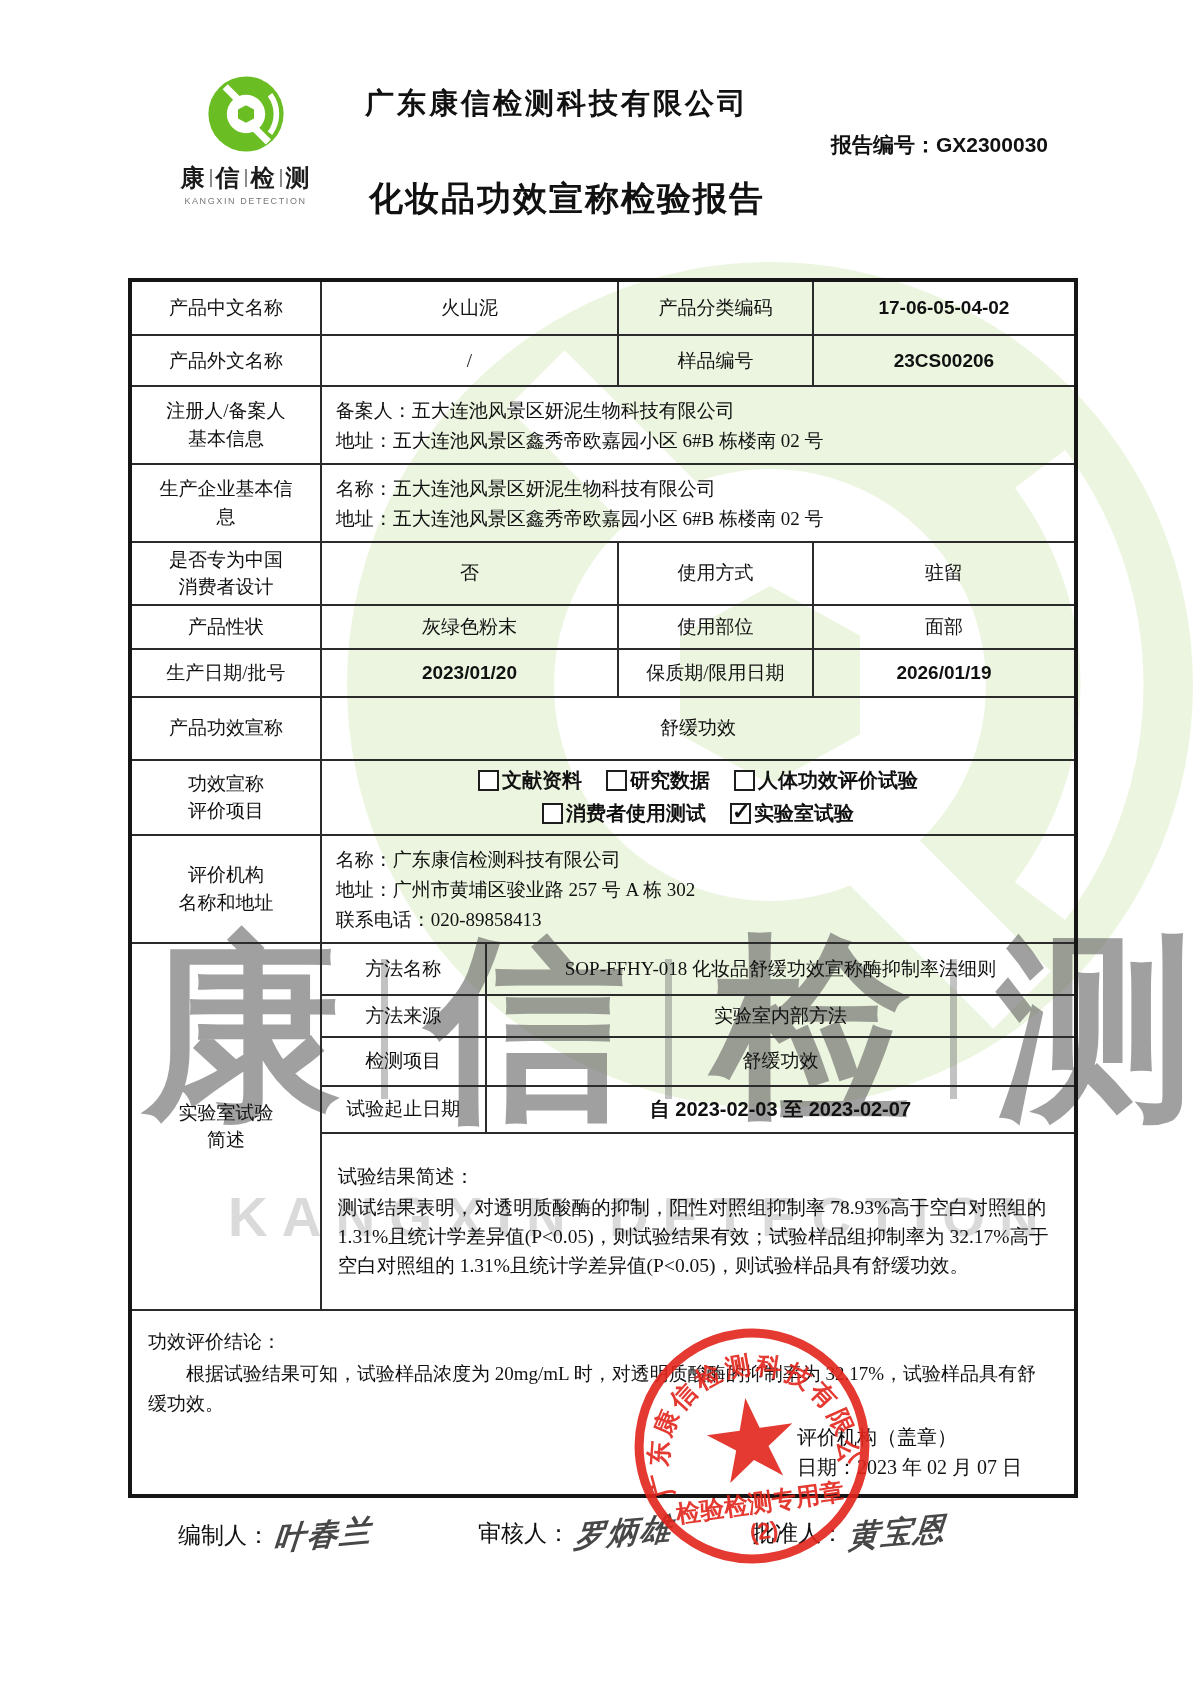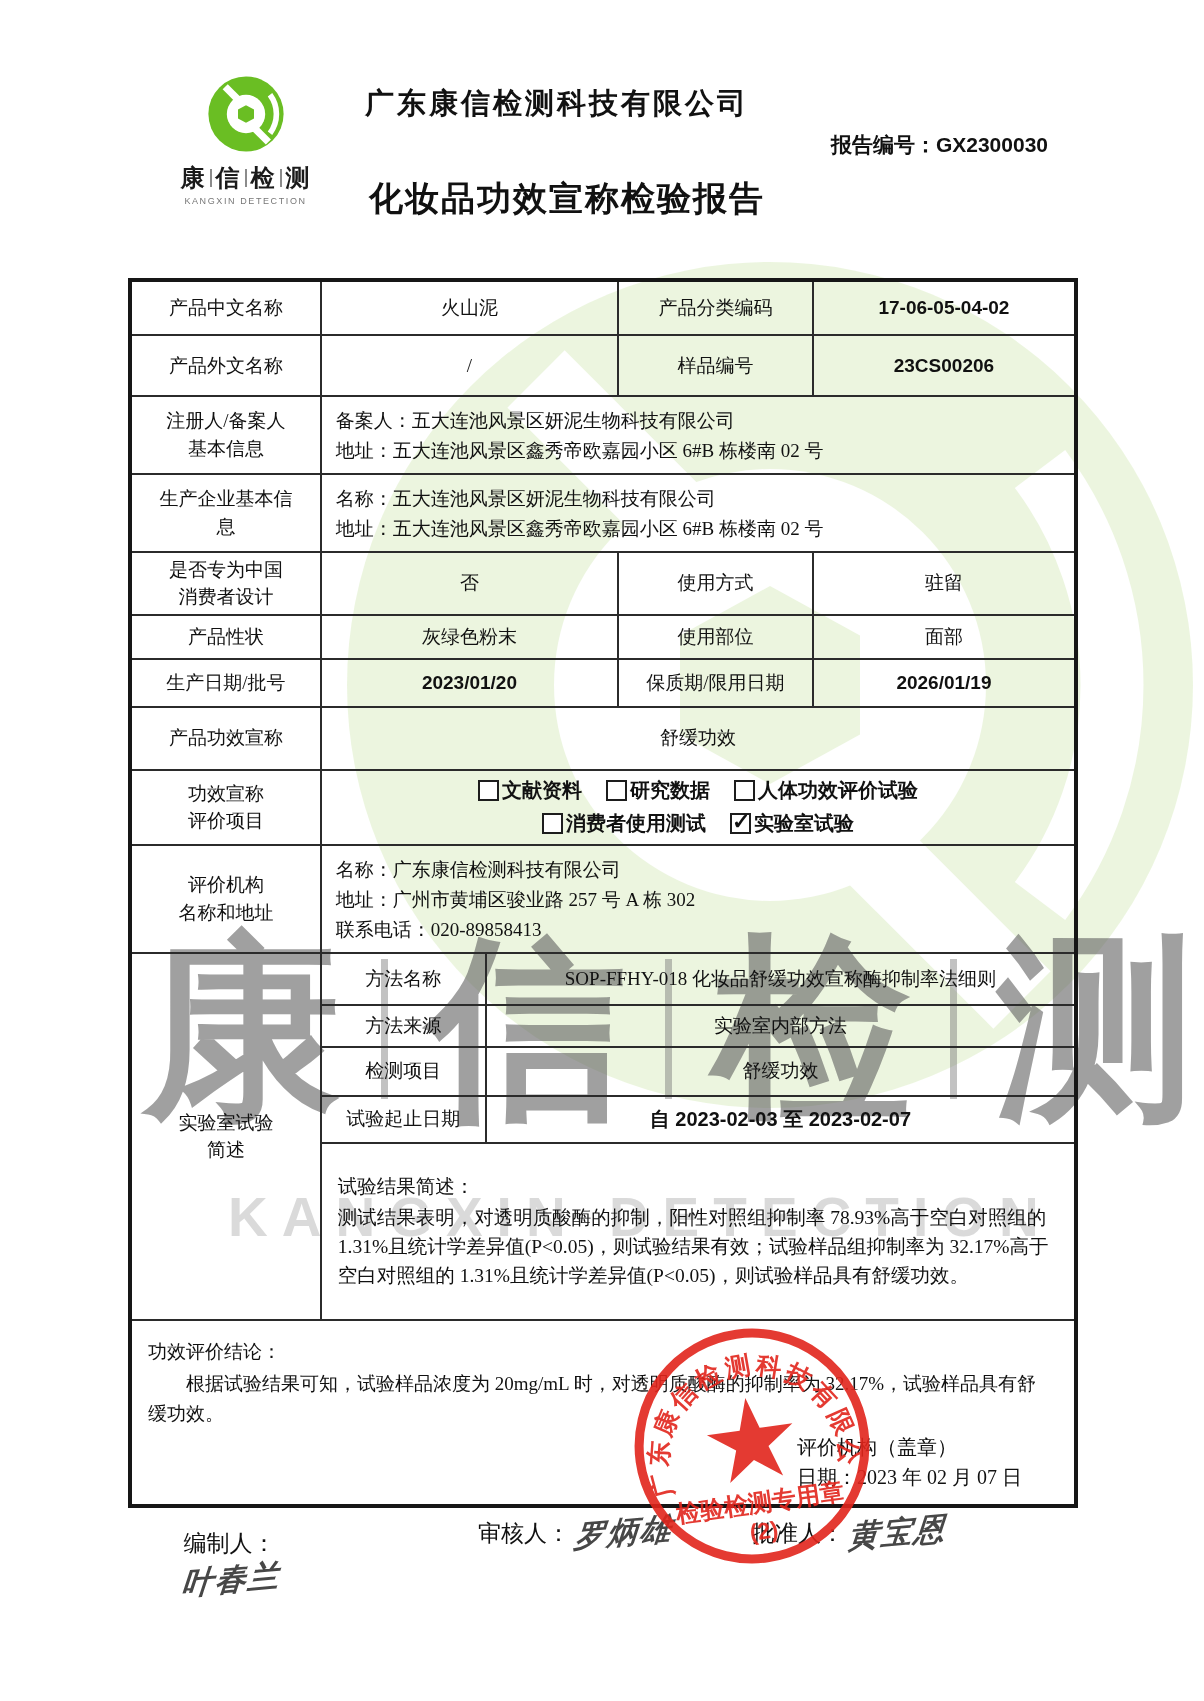--- a/index.html
+++ b/index.html
@@ -119,21 +119,21 @@
       </colgroup>
 
     <tbody>
         <tr style="height:55px">
       <td class="lb">产品中文名称</td>
       <td class="vc">火山泥</td>
       <td class="lb">产品分类编码</td>
       <td class="vc num">17-06-05-04-02</td>
     </tr>
 
-    <tr style="height:61px">
+    <tr style="height:51px">
       <td class="lb">产品外文名称</td>
       <td class="vc">/</td>
       <td class="lb">样品编号</td>
       <td class="vc num">23CS00206</td>
     </tr>
 
     <tr style="height:70px">
       <td class="lb">注册人/备案人
 基本信息</td>
       <td class="lc" colspan="3">
@@ -271,21 +271,21 @@
     <circle cx="125" cy="125" r="112" fill="none" stroke="#e2251c" stroke-width="9"></circle>
     <polygon fill="#e2251c" points="125,77 135,108.2 167.8,108.1 141.2,127.3 151.5,158.4 125,139 98.5,158.4 108.8,127.3 82.2,108.1 115,108.2"></polygon>
     <text fill="#e2251c" font-size="25" font-weight="bold" font-family="Liberation Serif, serif">
       <textPath href="#ringpath" startOffset="0" textLength="338">广东康信检测科技有限公司</textPath>
     </text>
     <text x="125" y="190" text-anchor="middle" fill="#e2251c" font-size="24" font-weight="bold" font-family="Liberation Serif, serif">检验检测专用章</text>
     <text x="125" y="218" text-anchor="middle" fill="#e2251c" font-size="23" font-weight="bold" font-family="Liberation Sans, sans-serif">(2)</text>
   </svg>
 
   <div class="sigrow">
-    <div class="siggroup" style="left:178px;top:30px;flex-direction:column;">
+    <div class="siggroup" style="left:178px;top:16px;">
       <span>编制人：</span>
       <span class="sig">叶春兰</span>
     </div>
     <div class="siggroup" style="left:478px;top:14px;">
       <span>审核人：</span>
       <span class="sig">罗炳雄</span>
     </div>
     <div class="siggroup" style="left:752px;top:14px;">
       <span>批准人：</span>
       <span class="sig">黄宝恩</span>

